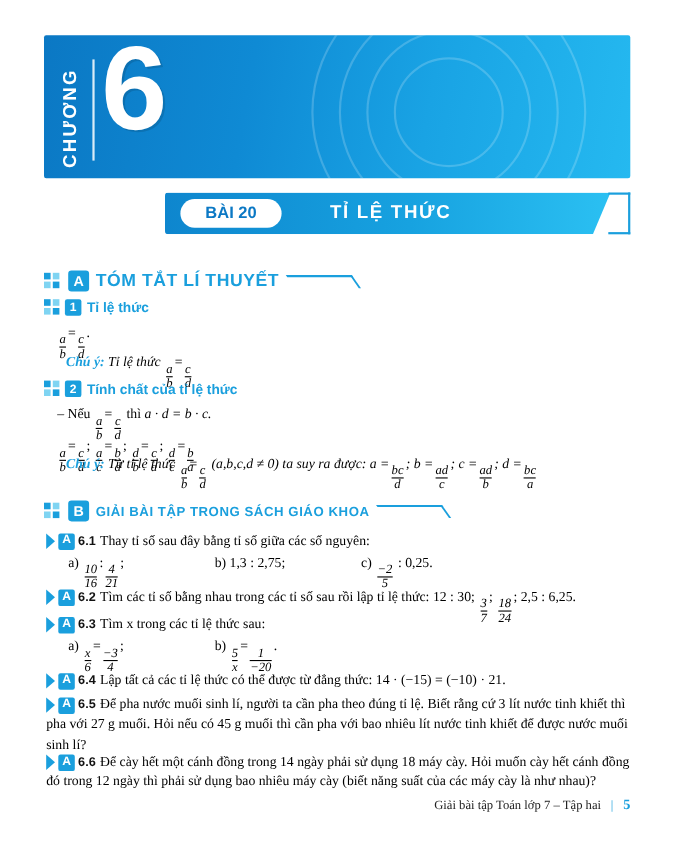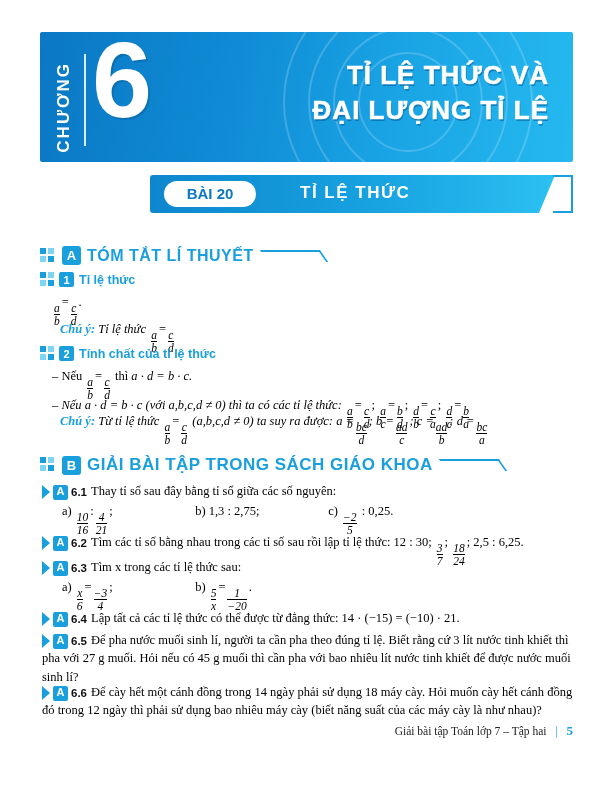--- a/index.html
+++ b/index.html
@@ -100,21 +100,21 @@
     display:flex; align-items:center; justify-content:center; border-radius:3px;
   }
   .sec .txt {
     color:#1a9fdd; font-family:"Liberation Sans", sans-serif;
     font-weight:bold; font-size:16px; letter-spacing:.5px;
   }
   .sec .tail {
     height:12px; border-top:2px solid #1a9fdd; border-right:2px solid #1a9fdd;
     width:60px; transform: skewX(35deg); margin-left:4px;
   }
-  .sec-b .txt { font-size:17px; }
+  .sec-b .txt { font-size:12px; }
 
   .sub {
     position:absolute; display:flex; align-items:center; gap:5px;
   }
   .sub .num {
     width:15px; height:15px; background:#1a9fdd; color:#fff;
     font-family:"Liberation Sans", sans-serif; font-weight:bold; font-size:11px;
     display:flex; align-items:center; justify-content:center; border-radius:2px;
   }
   .sub .txt {
@@ -171,24 +171,20 @@
   <div class="banner">
     <div class="arcs">
       <span class="a1"></span>
         <span class="a2"></span>
         <span class="a3"></span>
         <span class="a4"></span>
     </div>
     <div class="chuong-label">CHƯƠNG</div>
     <div class="chuong-bar"></div>
     <div class="chuong-num">6</div>
-    <div class="chap-title">
-      <div>TỈ LỆ THỨC VÀ</div>
-      <div>ĐẠI LƯỢNG TỈ LỆ</div>
-    </div>
   </div>
 
   <div class="bai-wrap">
     <div class="bai-bg"></div>
     <div class="bai-tag">BÀI 20</div>
     <div class="bai-title">TỈ LỆ THỨC</div>
     <div class="bai-bracket"></div>
   </div>
 
   <div class="sec" style="left:40px; top:246px;">
@@ -249,21 +245,21 @@
     <span>– Nếu </span><span class="frac">
         <span class="num">a</span>
         <span class="den">b</span>
       </span>=<span class="frac">
         <span class="num">c</span>
         <span class="den">d</span>
       </span><span> thì </span><span class="it">a · d = b · c.</span>
   </div>
 
   <div class="body" style="left:52px; top:396px; width:525px;">
-    <span class="it">– Nếu a · d = b · c (với a,b,c,d ≠ 0) thì ta có các tỉ lệ thức: </span><span class="frac">
+    <span class="frac">
         <span class="num">a</span>
         <span class="den">b</span>
       </span>=<span class="frac">
         <span class="num">c</span>
         <span class="den">d</span>
       </span>;&nbsp;<span class="frac">
         <span class="num">a</span>
         <span class="den">c</span>
       </span>=<span class="frac">
         <span class="num">b</span>

